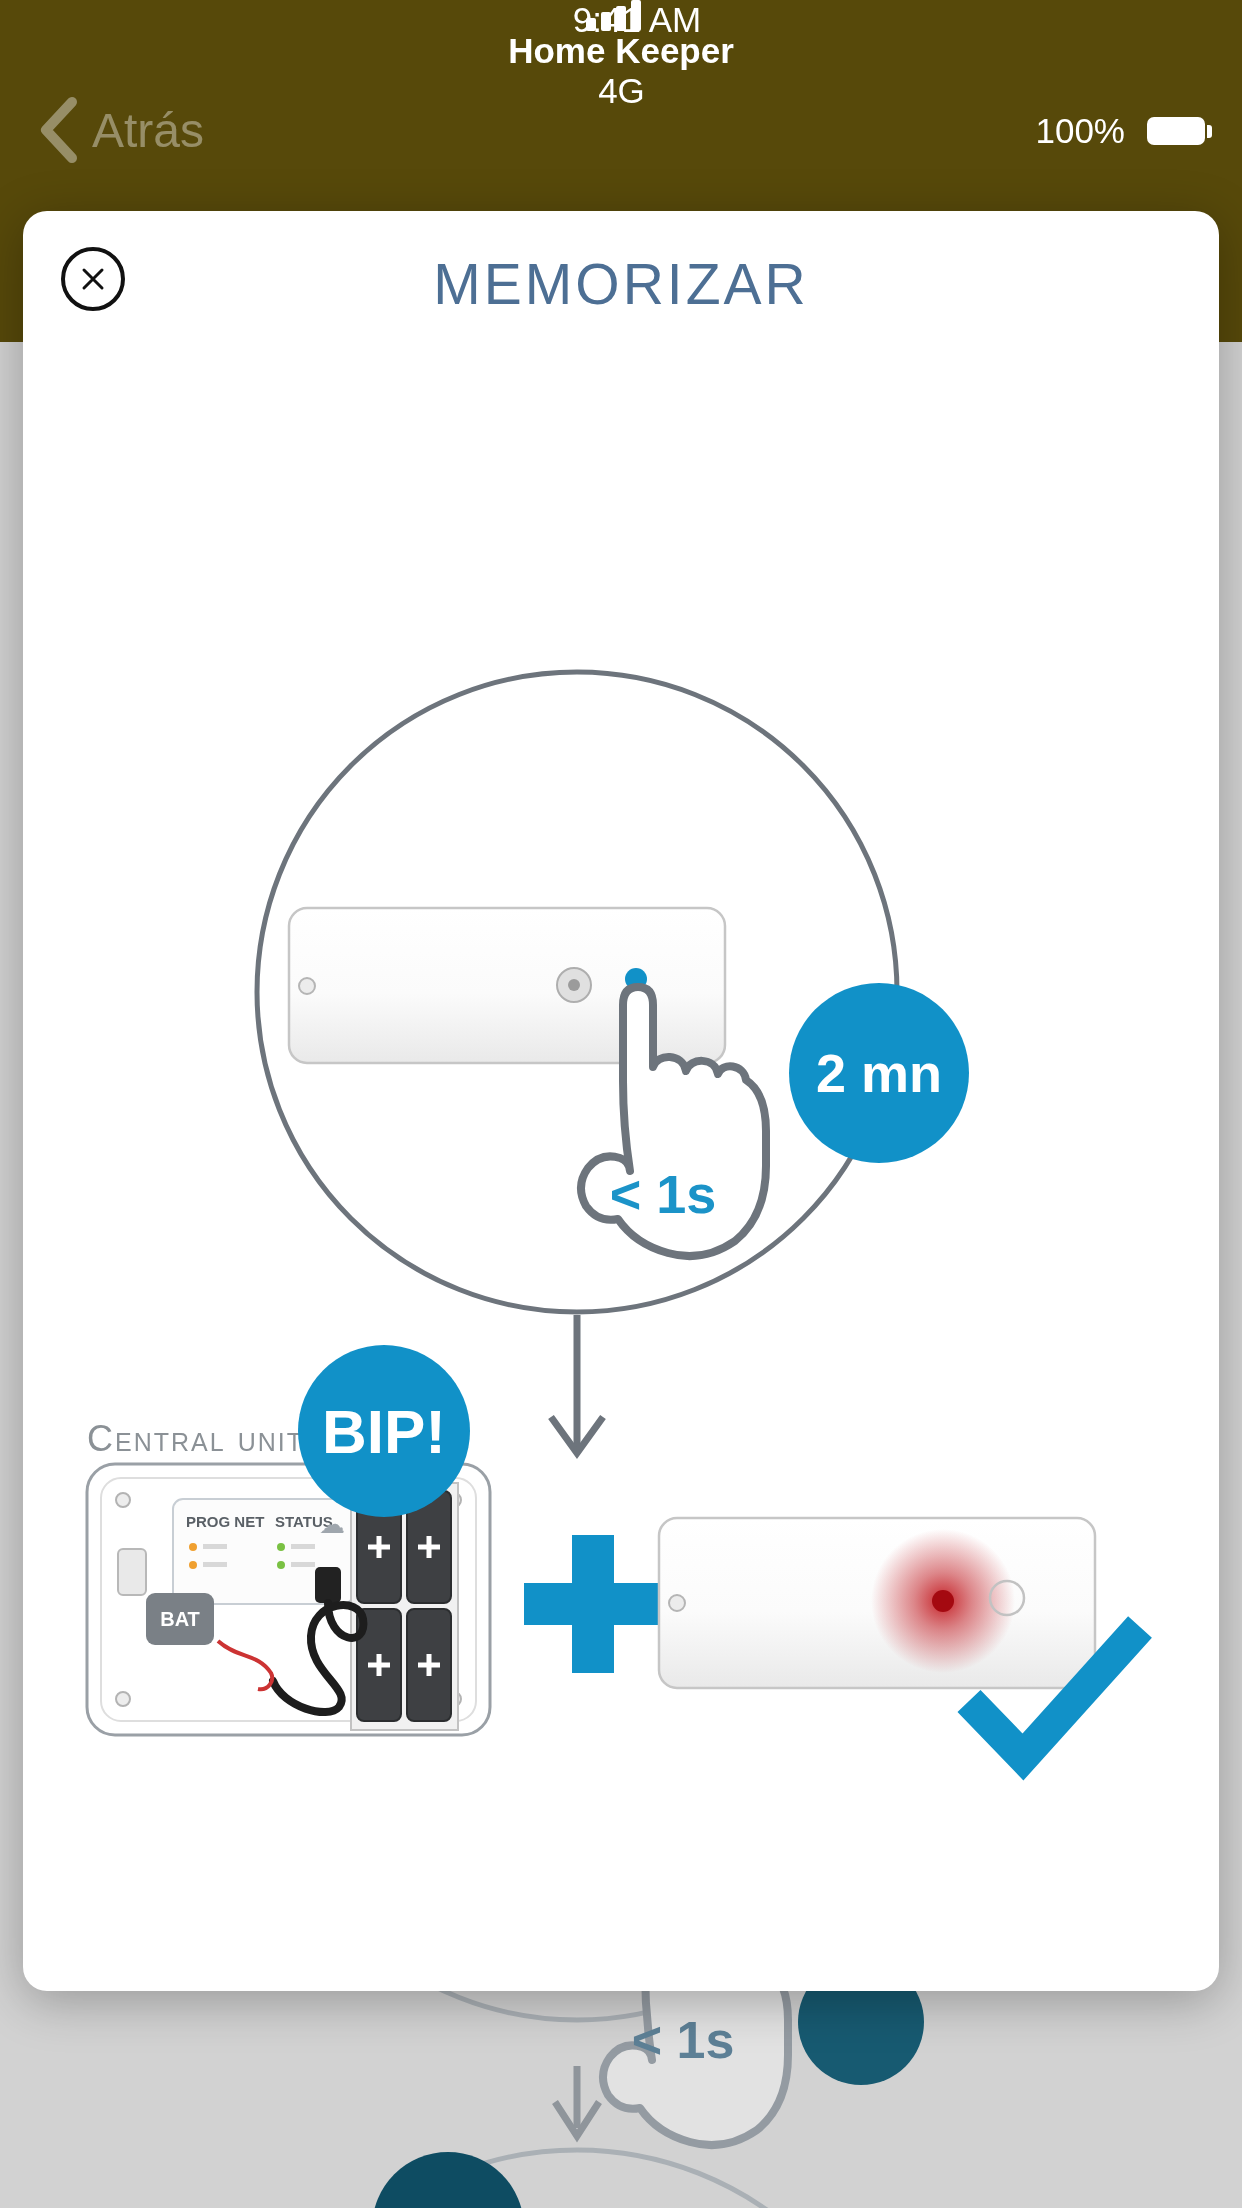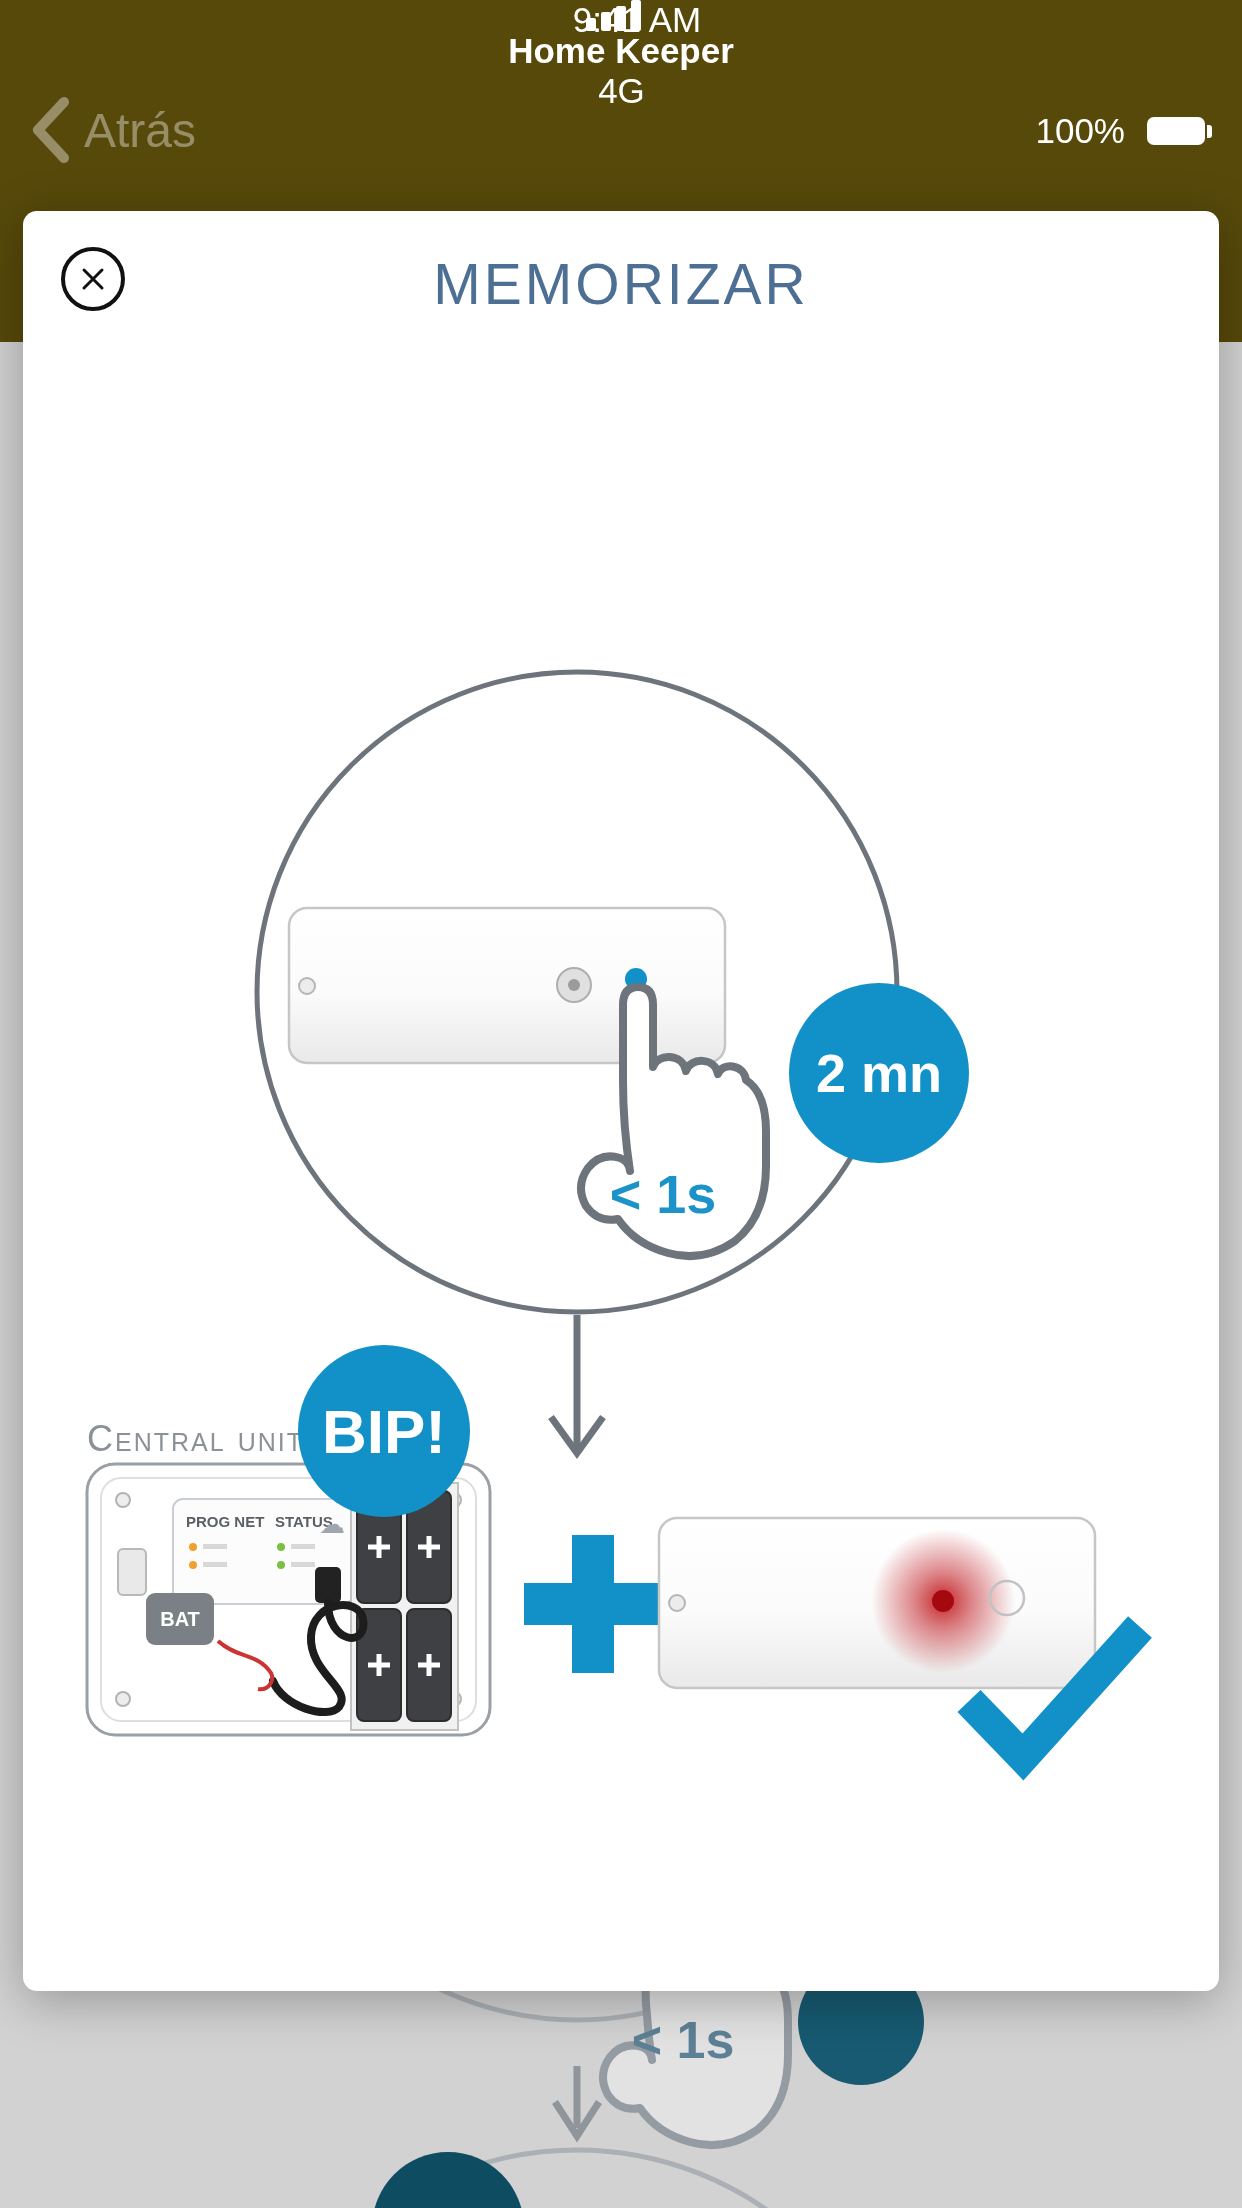--- a/index.html
+++ b/index.html
@@ -22,28 +22,28 @@
   .signal-bars span:nth-child(3){height:25px;}
   .signal-bars span:nth-child(4){height:31px;}
   .network{margin-left:1px;font-weight:400;}
   .sb-time{position:absolute;left:16px;right:0;text-align:center;font-weight:400;pointer-events:none;padding-left:16px;}
   .sb-right{margin-left:auto;display:flex;align-items:center;gap:22px;font-weight:400;}
   .battery{display:flex;align-items:center;}
   .battery-body{width:58px;height:28px;background:#fff;border-radius:7px;}
   .battery-tip{width:5px;height:13px;background:#fff;border-radius:0 3px 3px 0;margin-left:2px;}
 
   
-  .nav-row{position:absolute;top:96px;left:30px;display:flex;align-items:center;gap:14px;
+  .nav-row{position:absolute;top:96px;left:38px;display:flex;align-items:center;gap:14px;
     color:rgba(255,255,255,0.38);font-size:48px;background:none;border:none;padding:0;cursor:pointer;}
 
   .bg-illus{position:absolute;top:0;left:0;}
 
   
   .modal{position:absolute;left:23px;top:211px;width:1196px;height:1780px;background:#fff;
-    border-radius:14px;box-shadow:0 10px 50px rgba(0,0,0,0.28);}
+    border-radius:24px;box-shadow:0 10px 50px rgba(0,0,0,0.28);}
   .modal-close{position:absolute;top:36px;left:38px;width:64px;height:64px;border-radius:50%;
     border:4px solid #111;background:transparent;display:flex;align-items:center;justify-content:center;
     padding:0;cursor:pointer;z-index:3;}
   .modal-title{position:absolute;top:40px;left:130px;right:130px;text-align:center;font-size:57px;
     letter-spacing:3px;color:var(--title_blue);font-weight:400;z-index:2;}
   .illus{position:absolute;top:0;left:0;}
   .illus text,.bg-illus text{font-family:"Liberation Sans",sans-serif;}
   .t-hint{font-size:54px;font-weight:bold;fill:var(--hint_blue);}
   .t-badge{font-size:54px;font-weight:bold;fill:#fff;}
   .t-bip{font-size:62px;font-weight:bold;fill:#fff;}

